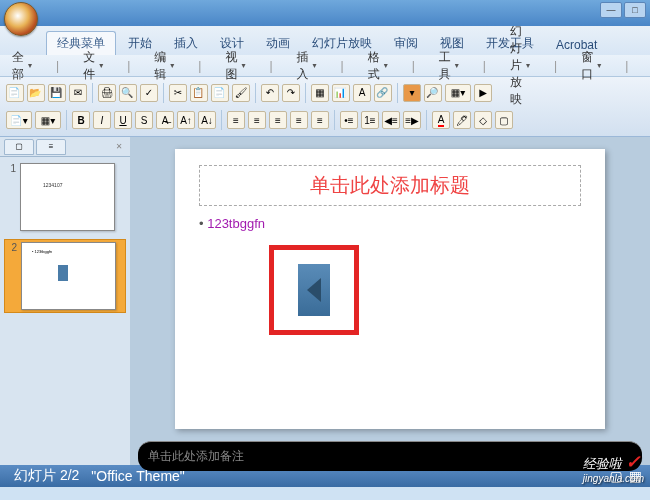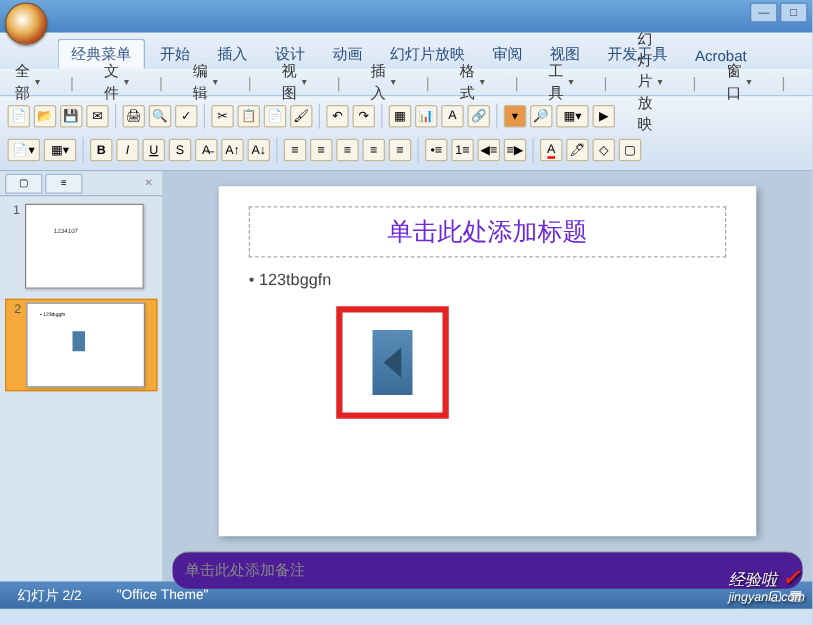--- a/index.html
+++ b/index.html
@@ -28,28 +28,28 @@
 .thumb-item{ display:flex; gap:4px; margin-bottom:6px; padding:2px;}
 .thumb-item.sel{ background:#f4a93a; border:1px solid #d4891a;}
 .thumb-num{ width:10px; font-size:10px; color:#555; text-align:right;}
 .thumb-slide{ width:95px; height:68px; background:#fff; border:1px solid #888; box-shadow:1px 1px 2px rgba(0,0,0,0.2); position:relative;}
 .thumb-slide .t-text{font-size:5px; position:absolute; top:18px; left:22px; color:#333;}
 .thumb-slide .t-shape{position:absolute; top:22px; left:36px; width:10px; height:16px; background:#4a7ca8;}
 .thumb-slide .t-bullet{font-size:4px; position:absolute; top:6px; left:10px;}
 .slide-area { flex:1; display:flex; flex-direction:column; background:#b8ccde;}
 .slide-canvas { flex:1; display:flex; align-items:center; justify-content:center; padding:12px;}
 .slide { width:430px; height:280px; background:#fff; box-shadow:2px 2px 6px rgba(0,0,0,0.3); position:relative; padding:16px 24px;}
-.title-box{ border:1px dashed #aaa; padding:6px; text-align:center; font-size:20px; color:#6d28d9; margin-bottom:10px;}
-.bullet{ font-size:13px; color:#404040; margin-bottom:14px;}
+.title-box{ border:1px dashed #aaa; padding:6px; text-align:center; font-size:20px; color:#ef4444; margin-bottom:10px;}
+.bullet{ font-size:13px; color:#a21caf; margin-bottom:14px;}
 .bullet:before{content:"• "; color:#555;}
 .red-box{ width:90px; height:90px; border:5px solid #e32424; margin-left:70px; display:flex; align-items:center; justify-content:center;}
 .blue-shape{ width:32px; height:52px; background:linear-gradient(#5a8cb8,#3a6c98); position:relative; display:flex; align-items:center; justify-content:center;}
 .blue-shape:before{content:""; border-right:14px solid #2a4d6a; border-top:12px solid transparent; border-bottom:12px solid transparent;}
-.notes-box{ height:30px; background:#4c1d95; border-top:1px solid #888; padding:6px 10px; font-size:12px; color:#888; margin:0 8px 4px 8px;border-radius:13px;}
-.statusbar{ height:22px; background:linear-gradient(#5a8cc4,#3a6ca4); display:flex; align-items:center; color:#fff; font-size:11px; padding:0 8px; gap:16px;}
+.notes-box{ height:30px; background:#000000; border-top:1px solid #888; padding:6px 10px; font-size:12px; color:#888; margin:0 8px 4px 8px;border-radius:13px;}
+.statusbar{ height:22px; background:linear-gradient(#5a8cc4,#3a6ca4); display:flex; align-items:center; color:#fff; font-size:14px; padding:0 8px; }
 .statusbar .sitem{ padding:2px 6px;}
 .statusbar .right{margin-left:auto; display:flex; gap:6px;}
 .watermark{ position:absolute; right:6px; bottom:16px; color:#fff; font-size:13px; text-shadow:1px 1px 2px rgba(0,0,0,0.8); font-style:italic; display:flex; align-items:center; gap:2px;}
 .watermark .check{color:#e32424; font-size:18px; font-weight:bold;}
 .watermark .sub{font-size:10px; display:block; text-align:right;}
 .dd:after{content:"▾"; font-size:8px; margin-left:2px; color:#555;}
 </style>
 </head>
 <body>
 

